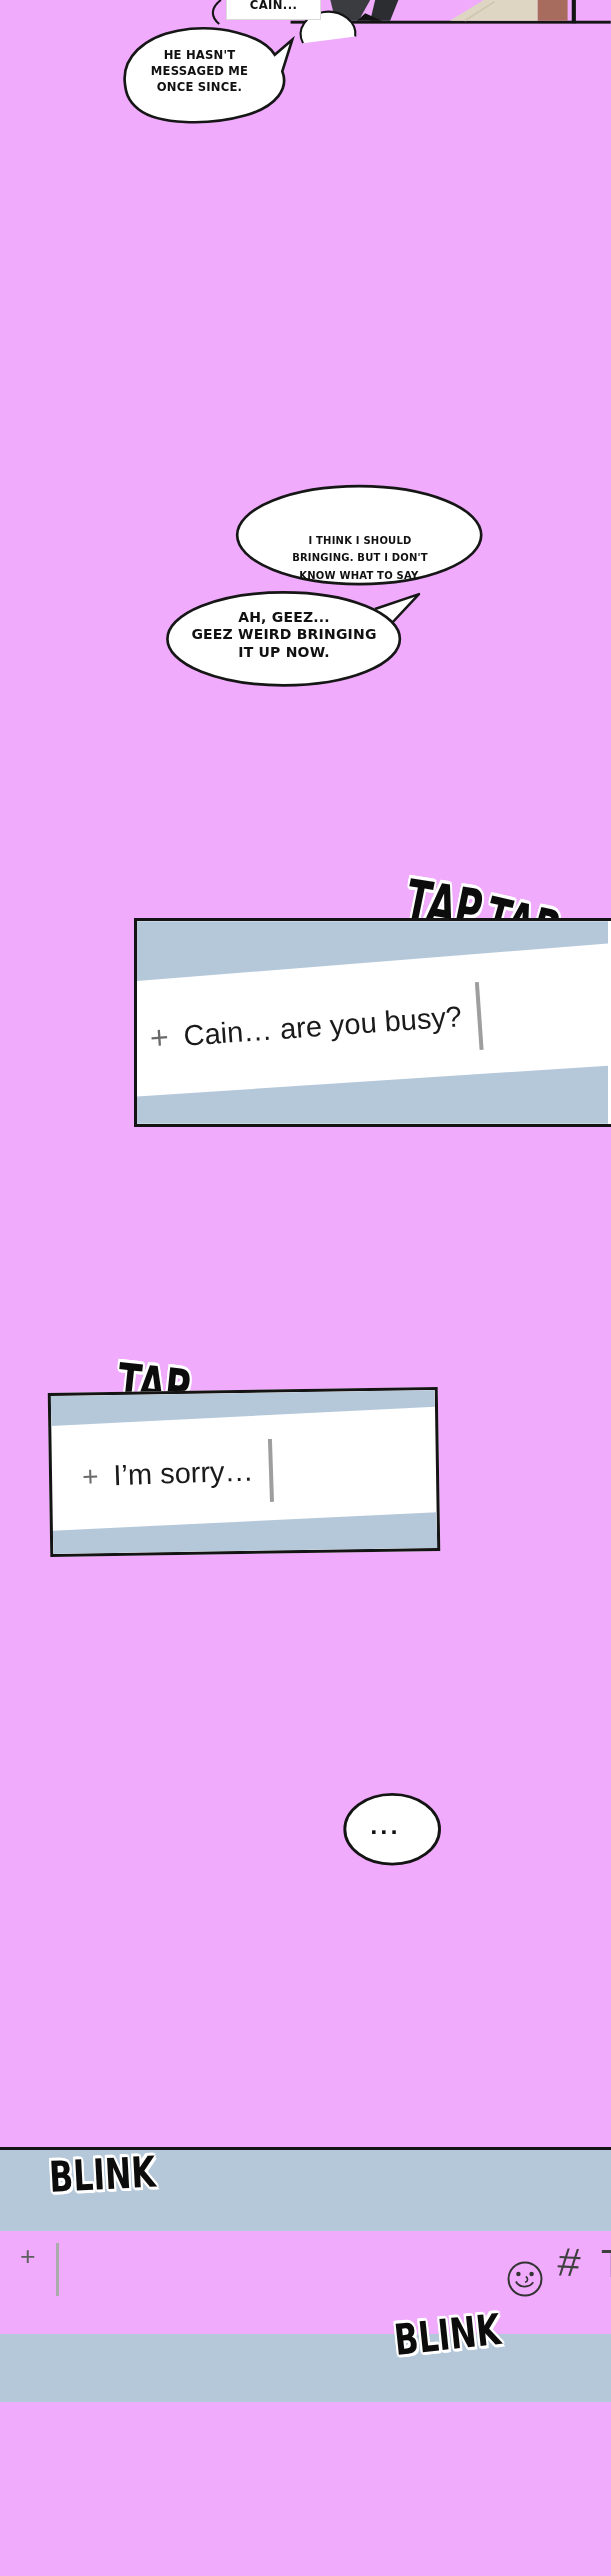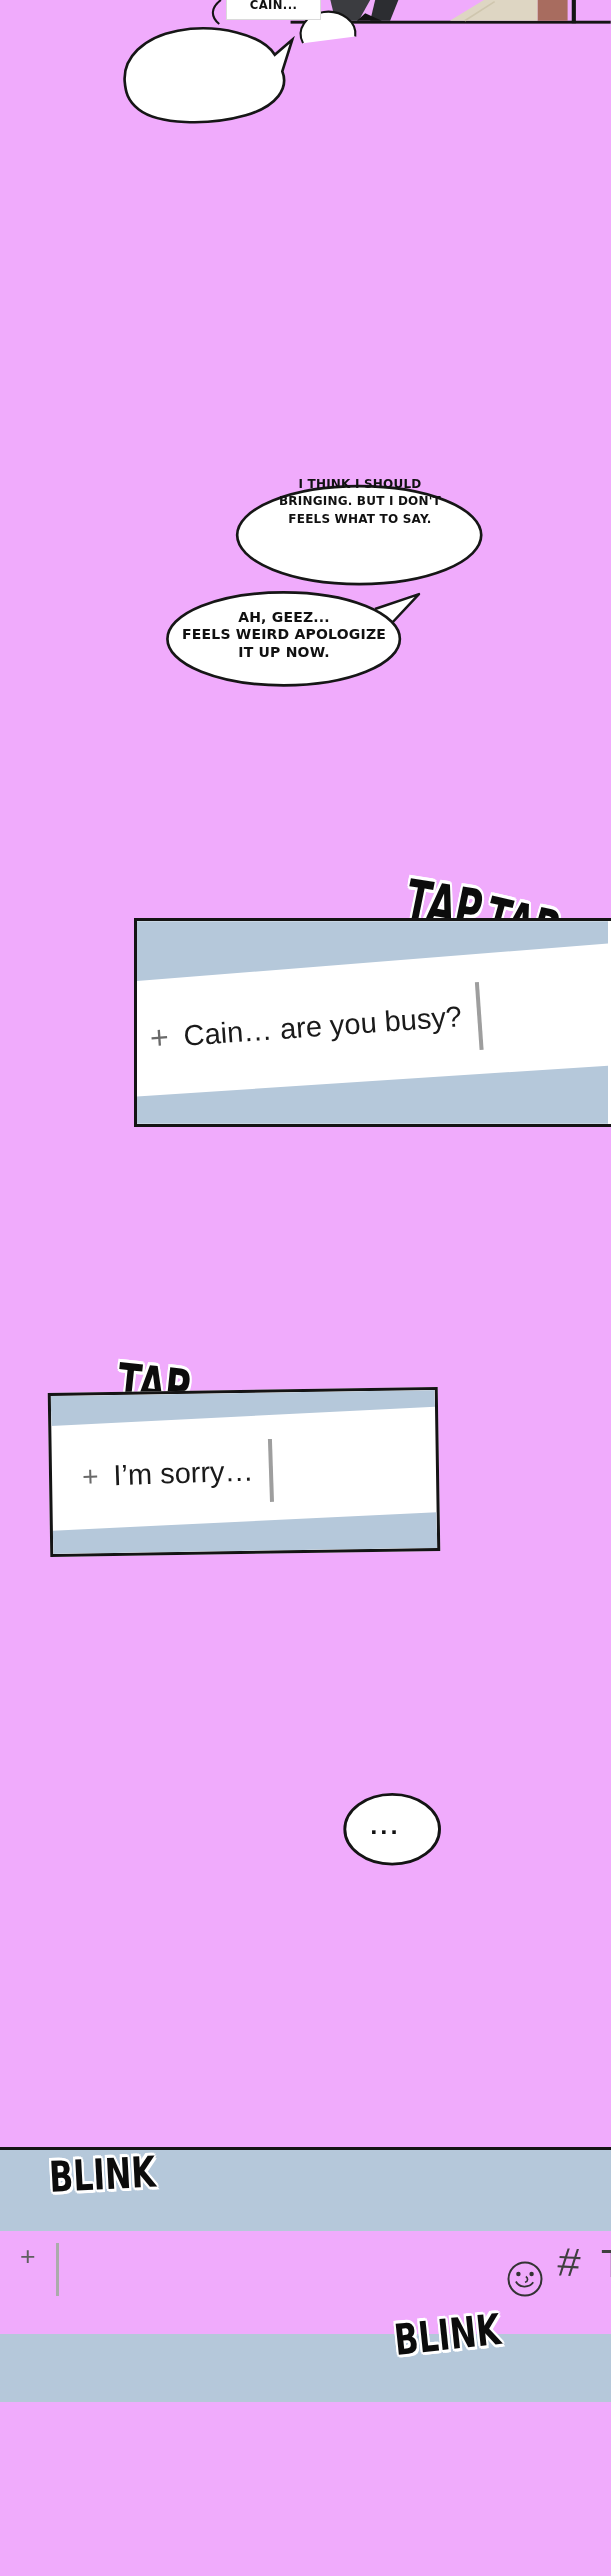--- a/index.html
+++ b/index.html
@@ -73,38 +73,43 @@
 
     <path d="M266,0 C254,9 253,20 264,29" fill="none" stroke="#141414" stroke-width="2.5"></path>
 
     <path d="M150,98 C148,70 172,45 214,37 C262,28 316,42 331,66 L352,48 L340,86 C348,106 334,128 296,139 C250,152 190,150 167,132 C153,121 151,110 150,98 Z" fill="#ffffff" stroke="#161616" stroke-width="3.2"></path>
   </svg>
 
   <div class="abs" id="cain-box">
     <span>CAIN...</span>
   </div>
 
+  <div class="bubble-text" style="left:125px;top:47px;width:149px;font-size:11.6px;line-height:16px;">
+    <span>HE HASN'T</span>
+    <span>MESSAGED ME</span>
+    <span>ONCE SINCE.</span>
+  </div>
 
   <svg class="abs" style="left:149px;top:477px;" width="349" height="220" viewBox="0 0 420 265">
 
     <path d="M272,159 L325,141 L282,187" fill="#ffffff" stroke="#161616" stroke-width="3" stroke-linejoin="round"></path>
 
     <ellipse cx="162" cy="195" rx="140" ry="56" fill="#ffffff" stroke="#161616" stroke-width="3.2"></ellipse>
 
     <ellipse cx="253" cy="70" rx="147" ry="59" fill="#ffffff" stroke="#161616" stroke-width="3.2"></ellipse>
   </svg>
 
-  <div class="bubble-text" style="left:247px;top:476px;width:226px;font-size:12px;line-height:17.4px;">
+  <div class="bubble-text" style="left:247px;top:532px;width:226px;font-size:10px;line-height:17.4px;">
     <span>I THINK I SHOULD</span>
     <span>BRINGING. BUT I DON'T</span>
-    <span>FEELS WHAT TO SAY.</span>
+    <span>KNOW WHAT TO SAY.</span>
   </div>
   <div class="bubble-text" style="left:174px;top:609px;width:220px;font-size:14px;line-height:17.4px;">
     <span>AH, GEEZ...</span>
-    <span>FEELS WEIRD APOLOGIZE</span>
+    <span>GEEZ WEIRD BRINGING</span>
     <span>IT UP NOW.</span>
   </div>
 
   <span class="sfx" style="left:413px;top:867px;font-size:45px;transform:rotate(9deg) scale(0.8,1.25) skewX(-4deg);transform-origin:left top;">TAP</span>
   <span class="sfx" style="left:495px;top:885px;font-size:43px;transform:rotate(13deg) scale(0.8,1.25) skewX(-4deg);transform-origin:left top;">TAP</span>
 
   <div id="panel1" class="msg-panel">
     <svg width="471" height="203" viewBox="0 0 567 244" style="position:absolute;left:0;top:0;">
       <polygon points="0,0 567,0 567,27 0,72" fill="var(--blue,#b5c8da)"></polygon>
       <polygon points="0,211 567,174 567,244 0,244" fill="var(--blue,#b5c8da)"></polygon>

